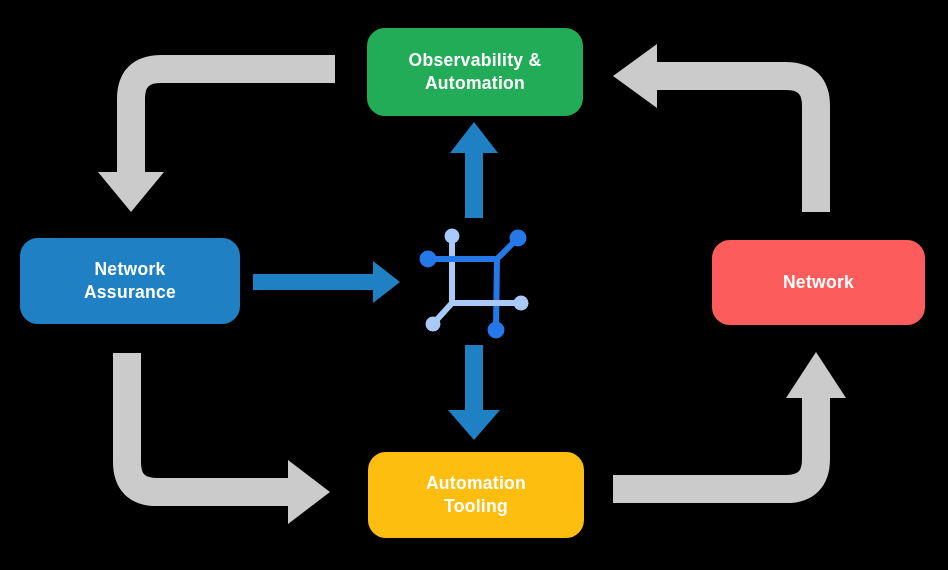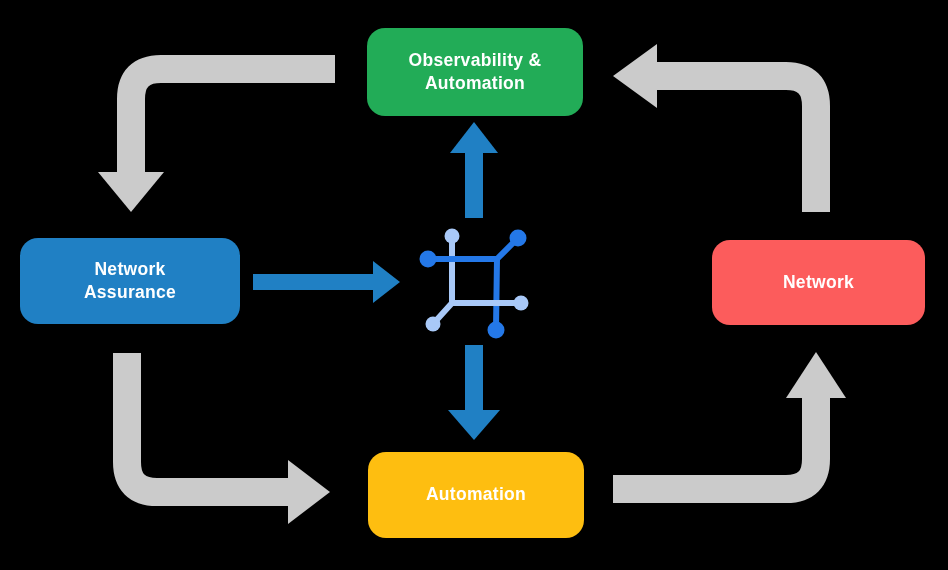--- a/index.html
+++ b/index.html
@@ -120,16 +120,17 @@
 
   <div id="node-network-infra" class="node" style="background-color: rgb(252, 92, 92);">
     <div class="label">
       <div>Network</div>
     </div>
   </div>
 
   <div id="node-automation" class="node" style="background-color: rgb(254, 190, 16);">
     <div class="label">
       <div>Automation</div>
+      <div>Tooling</div>
     </div>
   </div>
 
 </div>
 
 </body></html>

